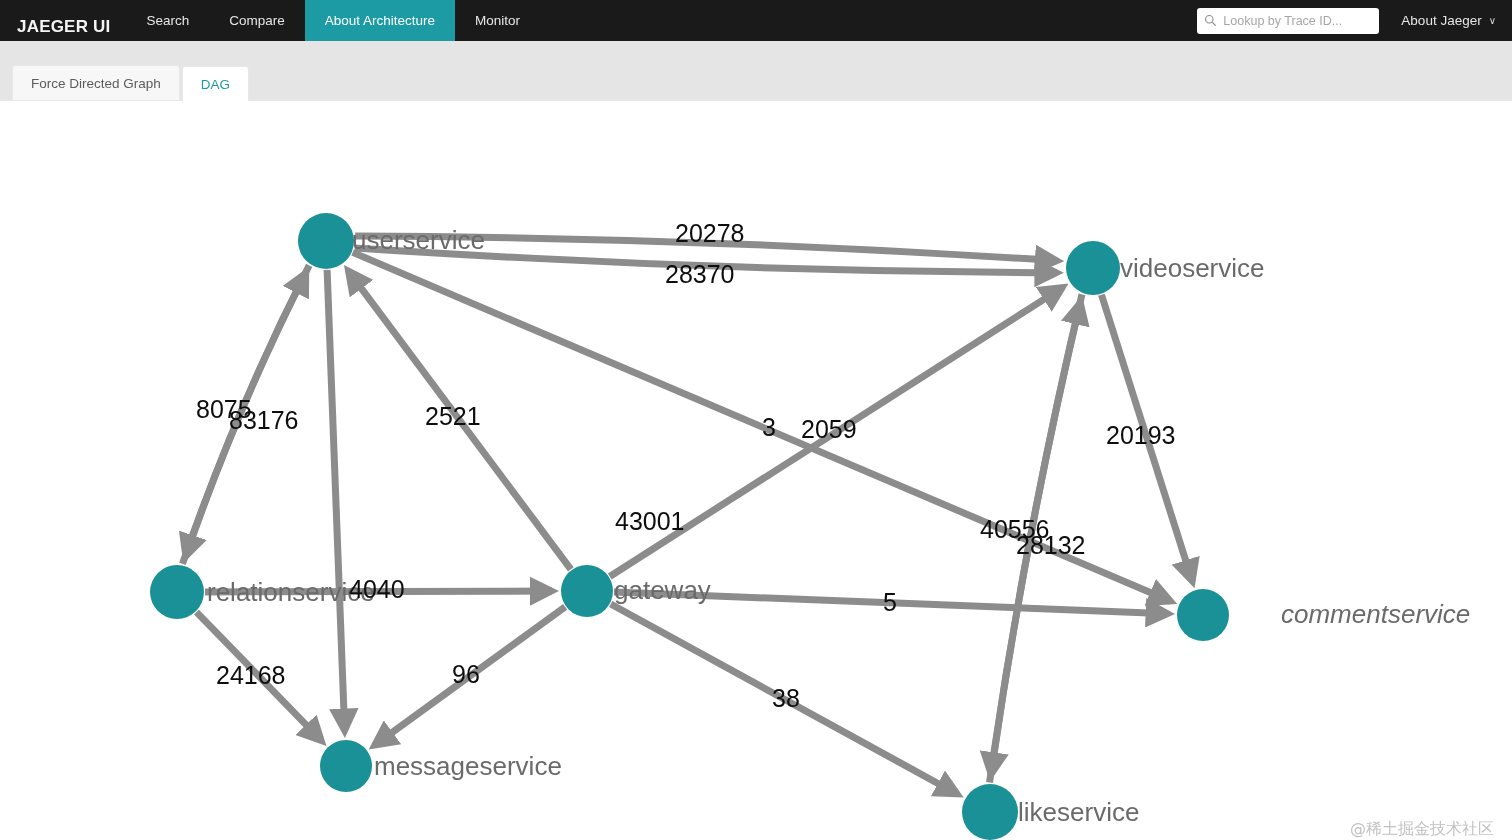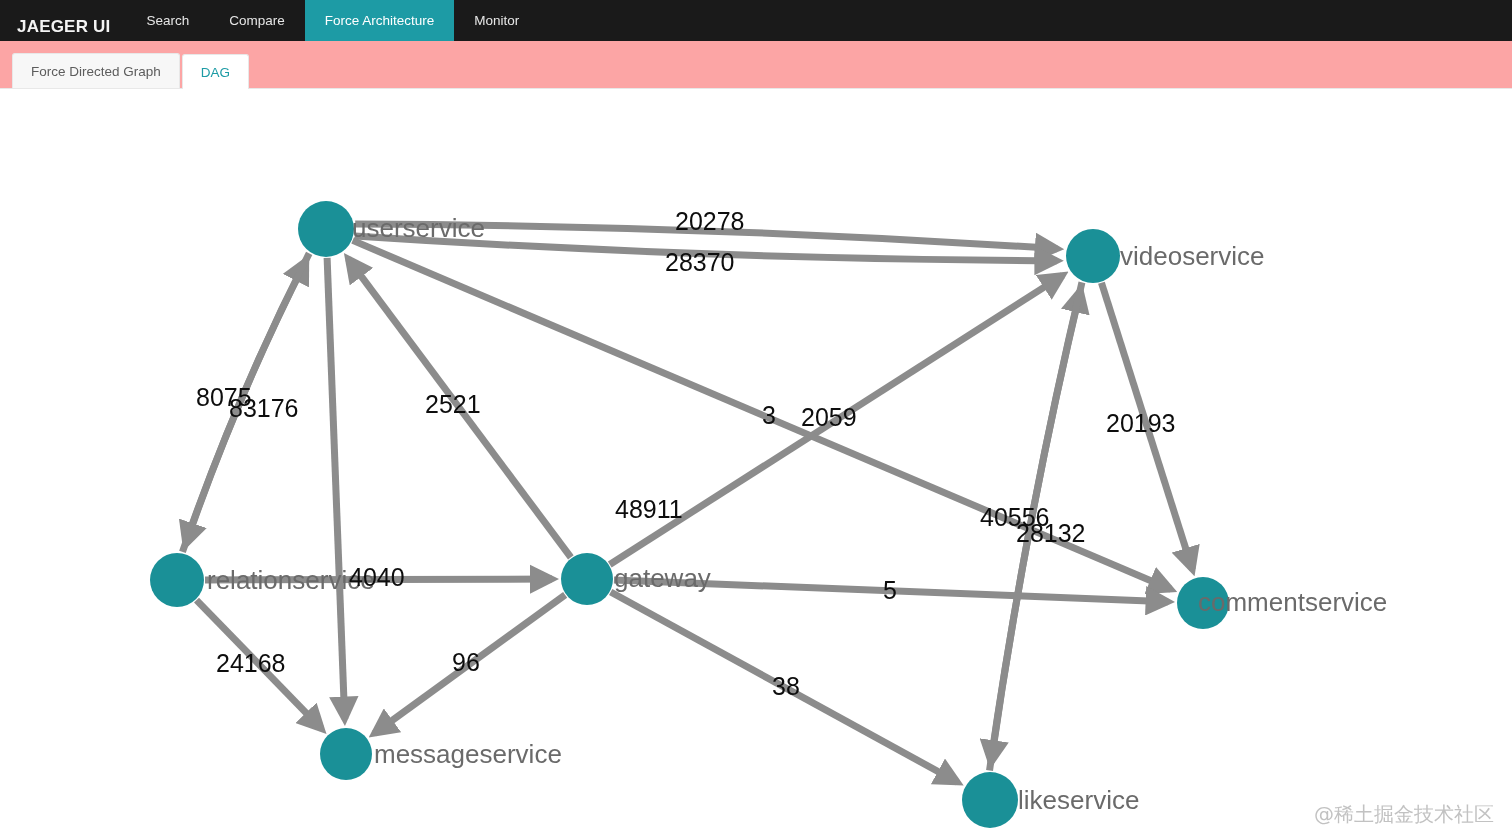--- a/index.html
+++ b/index.html
@@ -49,22 +49,22 @@
   .trace-search input::placeholder { color: #a6a6a6; }
   .about-jaeger {
     color: #e6e6e6; font-size: 13.5px;
     display: flex; align-items: center; gap: 7px;
     cursor: pointer; white-space: nowrap;
   }
   .caret { font-size: 10px; opacity: .9; }
 
   
   .tabs-bar {
-    height: 48px; width: 100%;
-    background: #fca5a5;
+    height: 60px; width: 100%;
+    background: #e5e5e5;
     border-bottom: 1px solid #e8e8e8;
     display: flex; align-items: flex-end;
     padding-left: 12px;
   }
   .tab {
     height: 35px; padding: 0 18px;
     display: flex; align-items: center; justify-content: center;
     font-size: 13.5px; color: #5c5c5c;
     background: #f7f7f7; border: 1px solid #e8e8e8;
     border-bottom: none;
@@ -99,36 +99,49 @@
     position: absolute;
     font-family: "Liberation Sans", sans-serif;
     font-size: 25px;
     color: #0d0d0d;
     white-space: nowrap;
     pointer-events: none;
   }
   .watermark {
     position: absolute;
     right: 18px; bottom: 12px;
-    font-size: 20px; color: #c2c2c2;
+    font-size: 16px; color: #c2c2c2;
     white-space: nowrap;
     font-family: "DejaVu Sans", sans-serif;
   }
 </style>
 </head>
 <body>
 
 <div class="navbar">
   <div class="nav-brand">JAEGER UI</div>
 
   <div class="nav-item">Search</div>
   <div class="nav-item">Compare</div>
-  <div class="nav-item active">Force Architecture</div>
+  <div class="nav-item active">About Architecture</div>
   <div class="nav-item">Monitor</div>
 
+  <div class="nav-right">
+    <div class="trace-search">
+      <svg width="13" height="13" viewBox="0 0 16 16">
+        <circle cx="6.5" cy="6.5" r="4.6" fill="none" stroke="#8c8c8c" stroke-width="1.4"></circle>
+        <line x1="10" y1="10" x2="14.4" y2="14.4" stroke="#8c8c8c" stroke-width="1.4"></line>
+      </svg>
+      <input type="text" placeholder="Lookup by Trace ID..." style="">
+    </div>
+    <div class="about-jaeger">
+      <span>About Jaeger</span>
+      <span class="caret">∨</span>
+    </div>
+  </div>
 </div>
 
 <div class="tabs-bar">
   <div class="tab">Force Directed Graph</div>
   <div class="tab active">DAG</div>
 </div>
 
 <div class="graph-wrap">
   <svg class="graph-svg" id="dag-svg" viewBox="0 0 1512 751">
     <defs>
@@ -163,34 +176,34 @@
         <circle cx="346" cy="665" r="26" fill="#1a9097"></circle>
         <circle cx="990" cy="711" r="28" fill="#1a9097"></circle>
       </g>
   </svg>
 
   <div id="node-label-layer">
       <div class="node-label" style="left: 352px; top: 124px; color: rgb(106, 106, 106);">userservice</div>
       <div class="node-label" style="left: 1120px; top: 152px; color: rgb(106, 106, 106);">videoservice</div>
       <div class="node-label" style="left: 207px; top: 476px; color: rgb(106, 106, 106);">relationservice</div>
       <div class="node-label" style="left: 614px; top: 474px; color: rgb(106, 106, 106);">gateway</div>
-      <div class="node-label" style="left: 1198px; top: 498px; color: rgb(106, 106, 106);">commentservice</div>
+      <div class="node-label" style="left: 1281px; top: 498px; color: rgb(106, 106, 106); font-style: italic;">commentservice</div>
       <div class="node-label" style="left: 374px; top: 650px; color: rgb(106, 106, 106);">messageservice</div>
       <div class="node-label" style="left: 1018px; top: 696px; color: rgb(106, 106, 106);">likeservice</div>
     </div>
   <div id="edge-label-layer">
       <div class="edge-label" style="left: 675px; top: 118px; color: rgb(13, 13, 13);">20278</div>
       <div class="edge-label" style="left: 665px; top: 159px; color: rgb(13, 13, 13);">28370</div>
       <div class="edge-label" style="left: 196px; top: 294px; color: rgb(13, 13, 13);">8075</div>
       <div class="edge-label" style="left: 229px; top: 305px; color: rgb(13, 13, 13);">83176</div>
       <div class="edge-label" style="left: 425px; top: 301px; color: rgb(13, 13, 13);">2521</div>
       <div class="edge-label" style="left: 762px; top: 312px; color: rgb(13, 13, 13);">3</div>
       <div class="edge-label" style="left: 801px; top: 314px; color: rgb(13, 13, 13);">2059</div>
       <div class="edge-label" style="left: 1106px; top: 320px; color: rgb(13, 13, 13);">20193</div>
-      <div class="edge-label" style="left: 615px; top: 406px; color: rgb(13, 13, 13);">48911</div>
+      <div class="edge-label" style="left: 615px; top: 406px; color: rgb(13, 13, 13);">43001</div>
       <div class="edge-label" style="left: 980px; top: 414px; color: rgb(13, 13, 13);">40556</div>
       <div class="edge-label" style="left: 1016px; top: 430px; color: rgb(13, 13, 13);">28132</div>
       <div class="edge-label" style="left: 349px; top: 474px; color: rgb(13, 13, 13);">4040</div>
       <div class="edge-label" style="left: 883px; top: 487px; color: rgb(13, 13, 13);">5</div>
       <div class="edge-label" style="left: 216px; top: 560px; color: rgb(13, 13, 13); text-align: center;">24168</div>
       <div class="edge-label" style="left: 452px; top: 559px; color: rgb(13, 13, 13);">96</div>
       <div class="edge-label" style="left: 772px; top: 583px; color: rgb(13, 13, 13);">38</div>
     </div>
 
   <div class="watermark">@稀土掘金技术社区</div>

